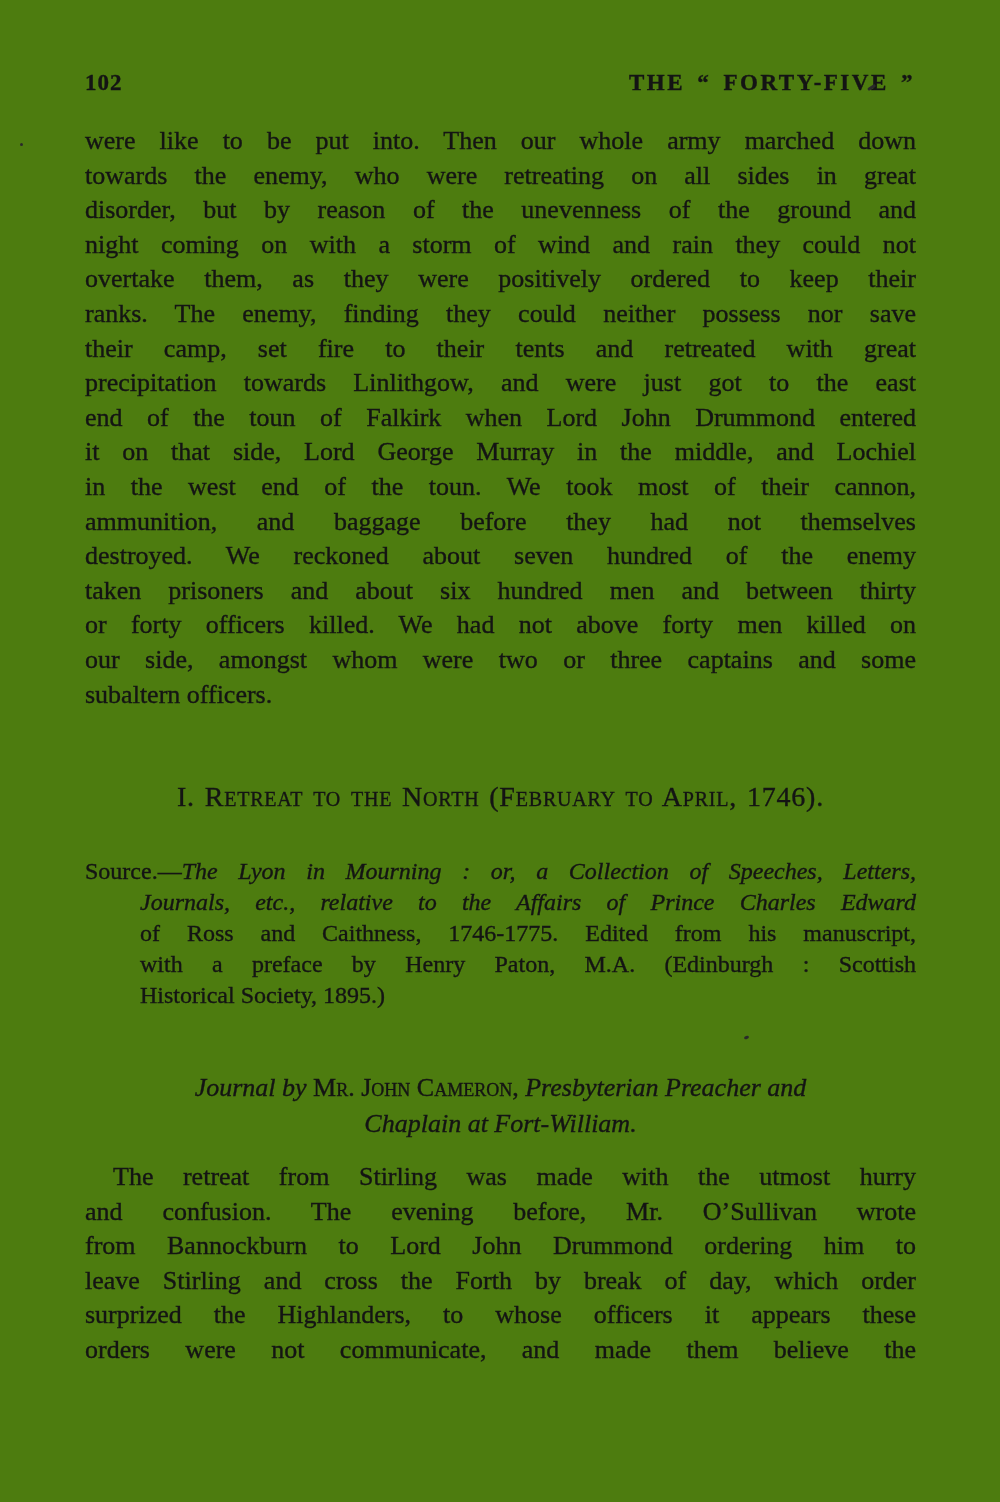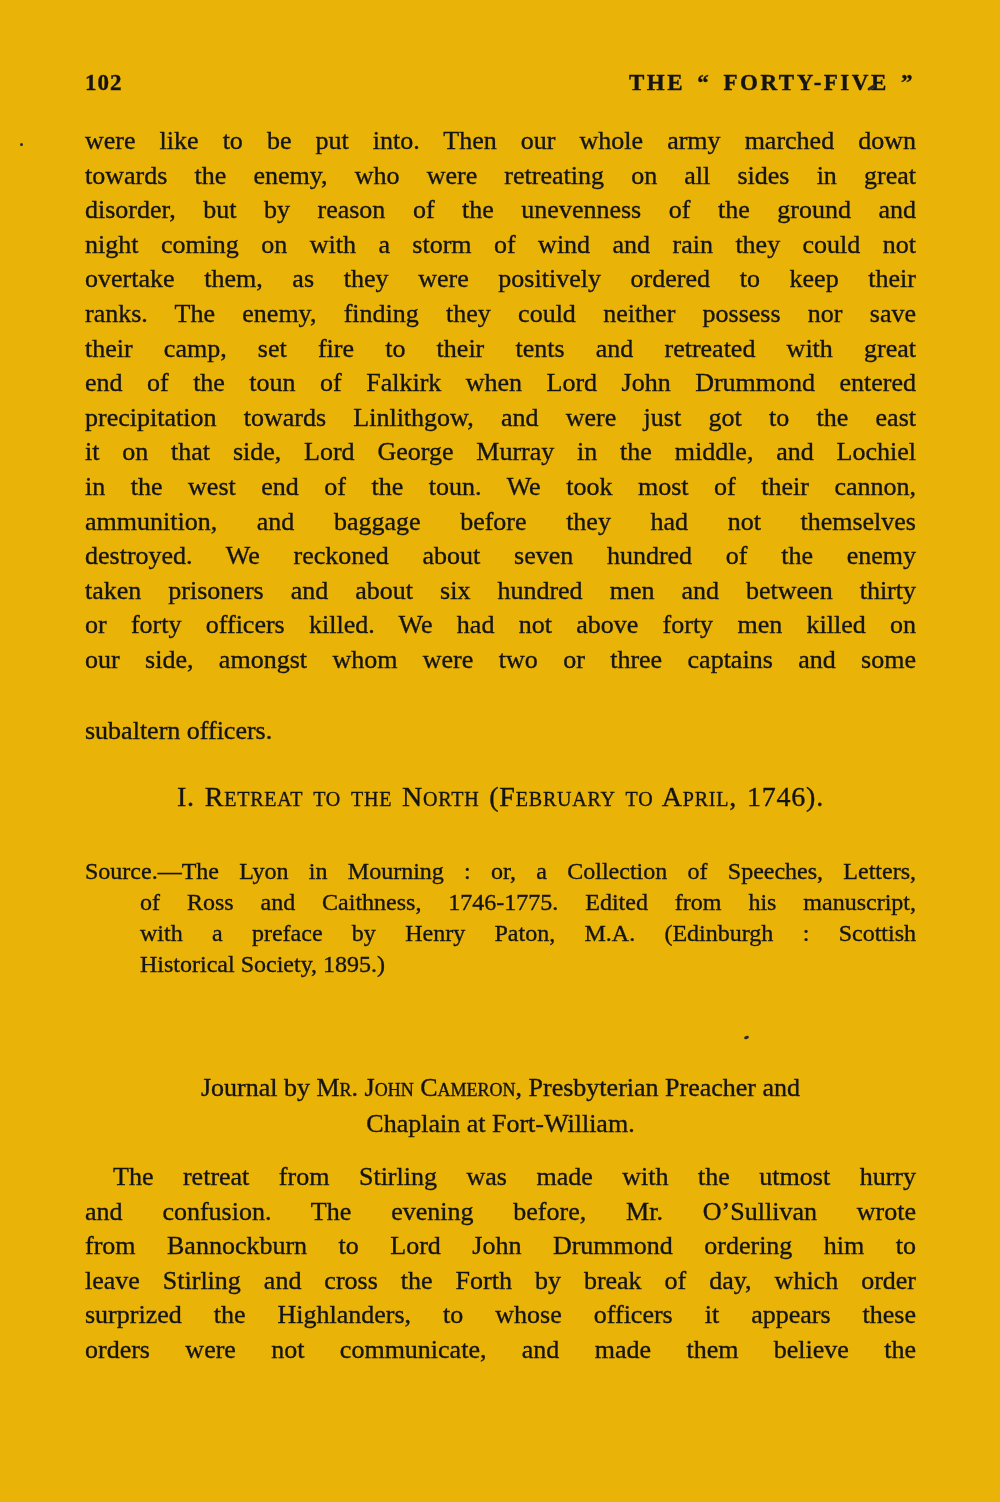--- a/index.html
+++ b/index.html
@@ -4,21 +4,21 @@
 <style>
   html, body {
     margin: 0;
     padding: 0;
     background: #ffffff;
   }
   .page {
     position: relative;
     width: 1000px;
     height: 1502px;
-    background: #eab308;
+    background: #4d7c0f;
     font-family: "Liberation Serif", serif;
     color: #141414;
     -webkit-text-stroke: 0.35px #141414;
     overflow: hidden;
   }
   
   .header {
     position: absolute;
     top: 70px;
     left: 85px;
@@ -51,21 +51,20 @@
     width: 831px;
     font-size: 26px;
     line-height: 34.6px;
   }
   .para .line {
     text-align: justify;
     text-align-last: justify;
   }
   .para.flush-last .line:last-child {
     text-align-last: left;
-    margin-top: 36px;
   }
   .para.indent-first .line:first-child {
     text-indent: 28px;
   }
   #paragraph-1 { top: 124px; }
   #paragraph-2 { top: 1160px; }
   
   .section-heading {
     position: absolute;
     top: 780px;
@@ -106,21 +105,21 @@
     font-size: 26px;
     line-height: 36px;
   }
   .byline .line {
     text-align: center;
     text-align-last: center;
   }
   
   .seg-r { font-style: normal; }
   .seg-b { font-weight: normal; }
-  .seg-i { }
+  .seg-i { font-style: italic; }
   .seg-sc { font-variant: small-caps; }
   
   .speck {
     position: absolute;
     background: #2a2a2a;
   }
   .speck-1 {
     left: 867px; top: 86px;
     width: 9px; height: 2.5px;
     transform: rotate(-32deg);
@@ -149,36 +148,37 @@
   </div>
 
   <div id="paragraph-1" class="para flush-last">
       <div class="line"><span class="seg-r">were like to be put into. Then our whole army marched down</span></div>
       <div class="line"><span class="seg-r">towards the enemy, who were retreating on all sides in great</span></div>
       <div class="line"><span class="seg-r">disorder, but by reason of the unevenness of the ground and</span></div>
       <div class="line"><span class="seg-r">night coming on with a storm of wind and rain they could not</span></div>
       <div class="line"><span class="seg-r">overtake them, as they were positively ordered to keep their</span></div>
       <div class="line"><span class="seg-r">ranks. The enemy, finding they could neither possess nor save</span></div>
       <div class="line"><span class="seg-r">their camp, set fire to their tents and retreated with great</span></div>
+      <div class="line"><span class="seg-r">precipitation towards Linlithgow, and were just got to the east</span></div>
       <div class="line"><span class="seg-r">end of the toun of Falkirk when Lord John Drummond entered</span></div>
-      <div class="line"><span class="seg-r">precipitation towards Linlithgow, and were just got to the east</span></div>
       <div class="line"><span class="seg-r">it on that side, Lord George Murray in the middle, and Lochiel</span></div>
       <div class="line"><span class="seg-r">in the west end of the toun. We took most of their cannon,</span></div>
       <div class="line"><span class="seg-r">ammunition, and baggage before they had not themselves</span></div>
       <div class="line"><span class="seg-r">destroyed. We reckoned about seven hundred of the enemy</span></div>
       <div class="line"><span class="seg-r">taken prisoners and about six hundred men and between thirty</span></div>
       <div class="line"><span class="seg-r">or forty officers killed. We had not above forty men killed on</span></div>
       <div class="line"><span class="seg-r">our side, amongst whom were two or three captains and some</span></div>
       <div class="line"><span class="seg-r">subaltern officers.</span></div>
     </div>
 
   <div class="section-heading">I. Retreat to the North (February to April, 1746).</div>
 
   <div class="source-note">
       <div class="line"><span class="seg-b">Source.</span><span class="seg-r">—</span><span class="seg-i">The Lyon in Mourning : or, a Collection of Speeches, Letters,</span></div>
+      <div class="line"><span class="seg-i">Journals, etc., relative to the Affairs of Prince Charles Edward</span></div>
       <div class="line"><span class="seg-r">of Ross and Caithness, 1746-1775. Edited from his manuscript,</span></div>
       <div class="line"><span class="seg-r">with a preface by Henry Paton, M.A. (Edinburgh : Scottish</span></div>
       <div class="line"><span class="seg-r">Historical Society, 1895.)</span></div>
     </div>
 
   <div class="byline">
       <div class="line"><span class="seg-i">Journal by </span><span class="seg-sc">Mr. John Cameron,</span><span class="seg-i"> Presbyterian Preacher and</span></div>
       <div class="line"><span class="seg-i">Chaplain at Fort-William.</span></div>
     </div>
 

